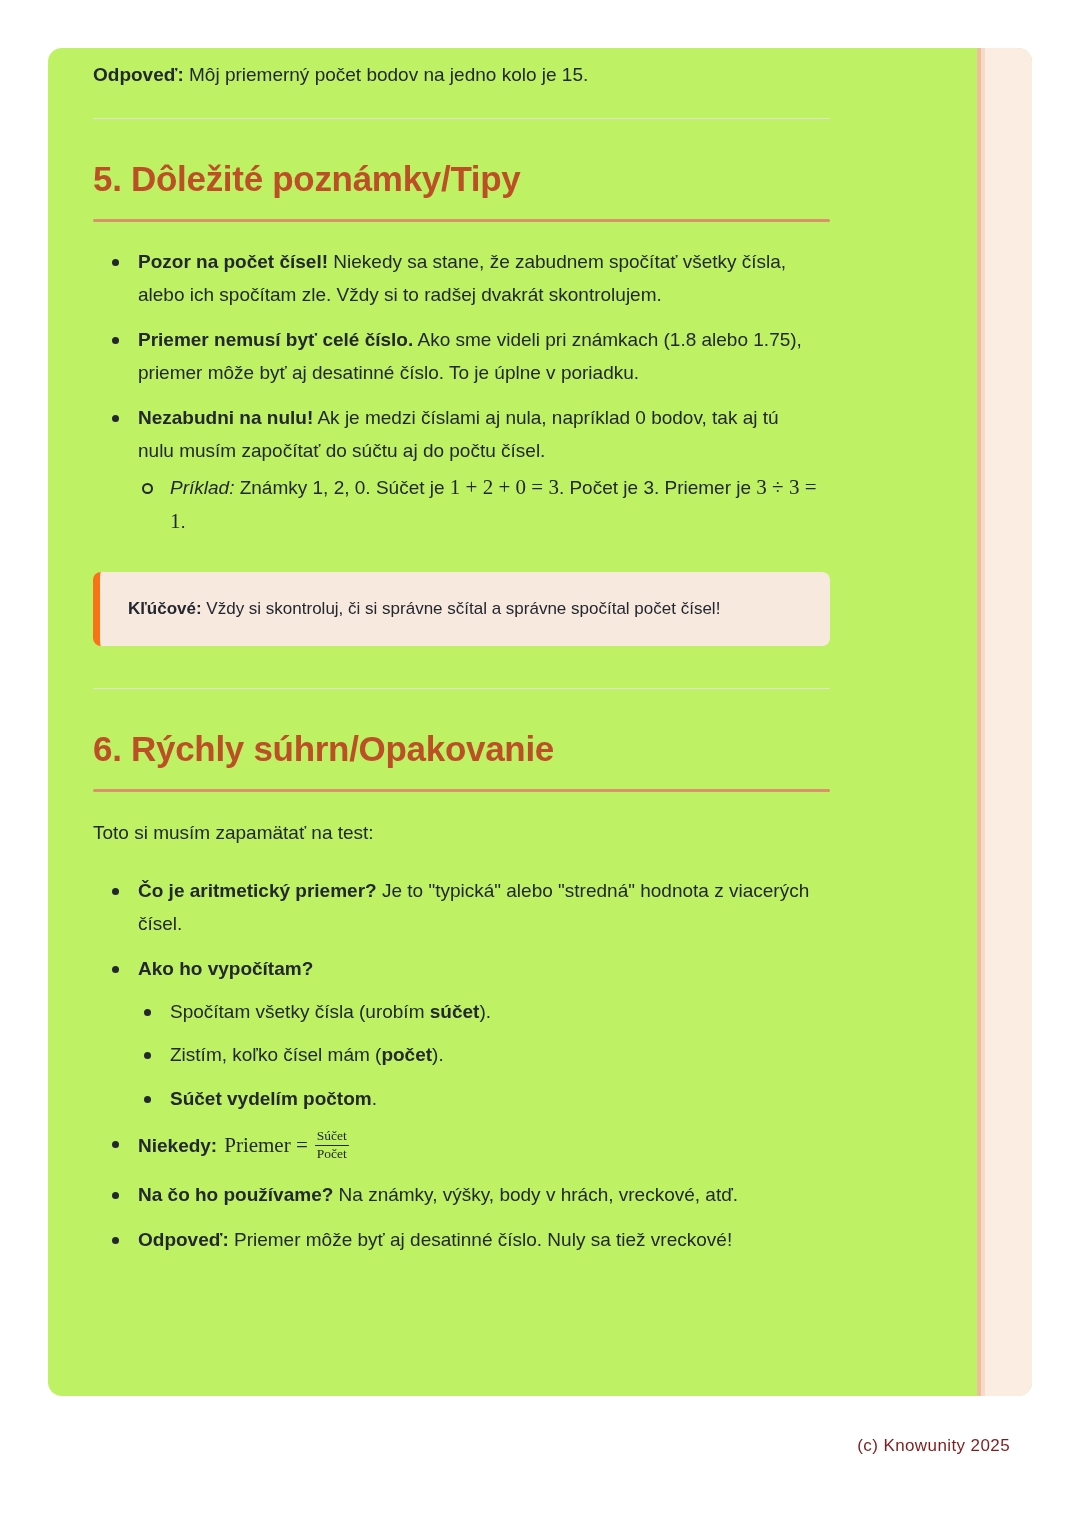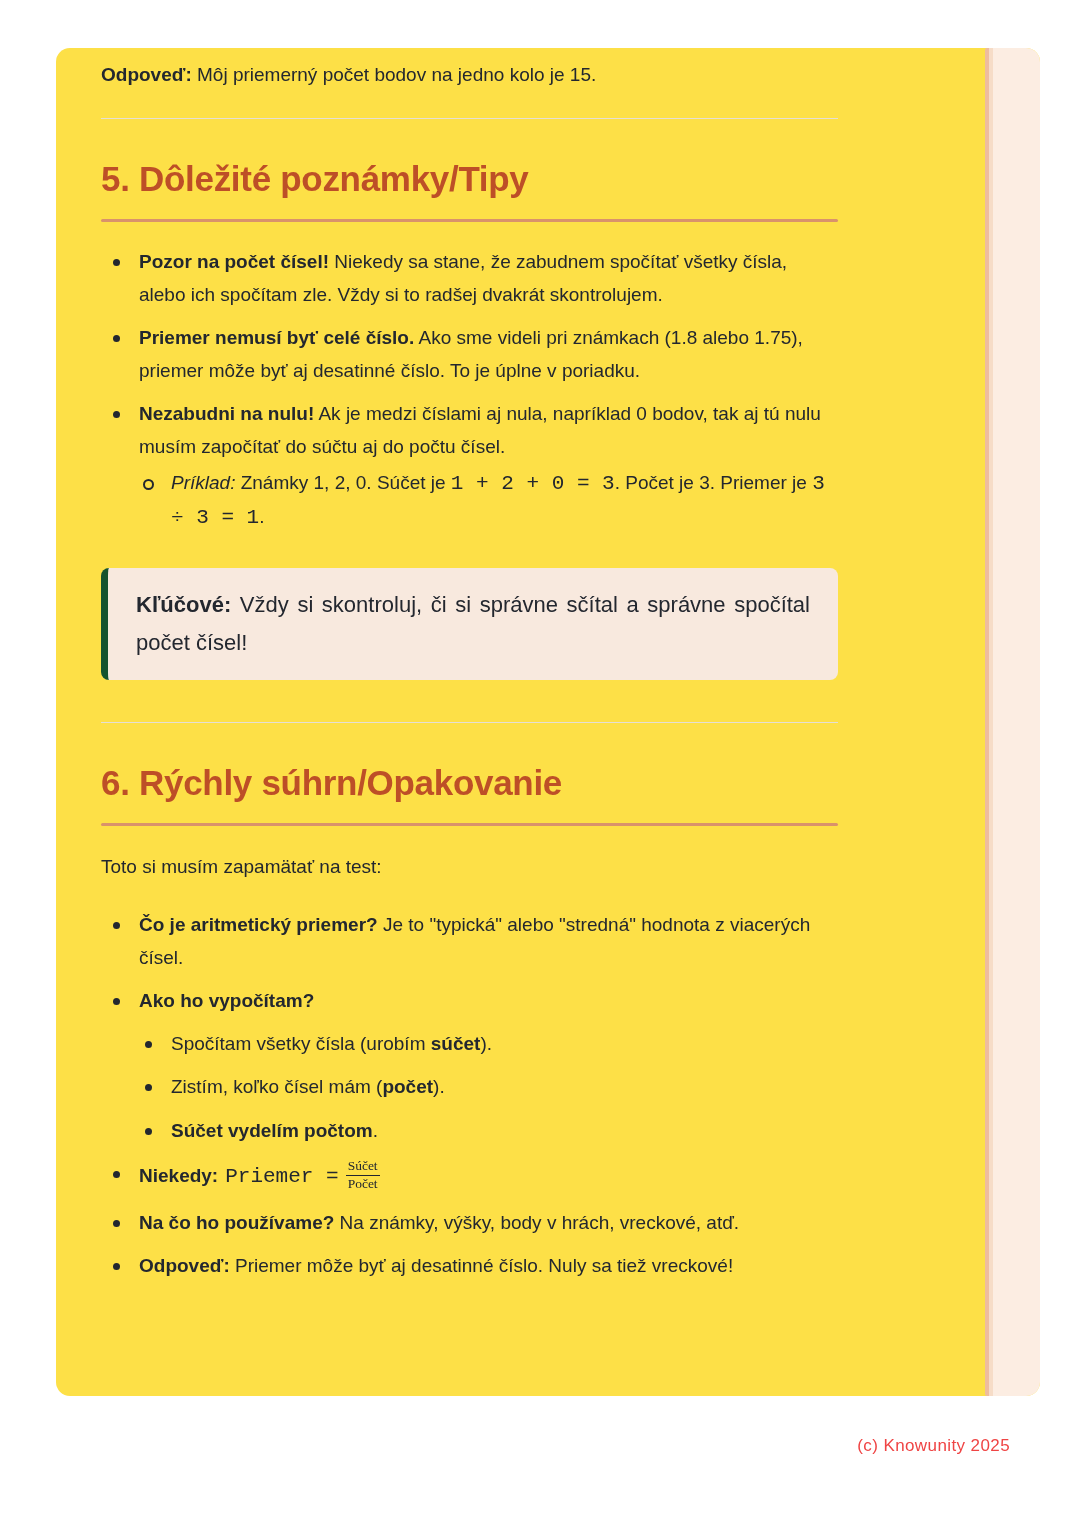--- a/index.html
+++ b/index.html
@@ -6,23 +6,23 @@
   body{
     width:1080px;height:1528px;
     background:#ffffff;
     font-family:"Liberation Sans", sans-serif;
     color:#23272f;
     position:relative;
     overflow:hidden;
   }
   .card{
     position:absolute;
-    left:56px; top:48px;
+    left:48px; top:48px;
     width:984px; height:1348px;
-    background:#fde047;
+    background:#bef264;
     border-radius:14px;
   }
   .stripe{
     position:absolute;
     top:0; right:0; bottom:0;
     width:55px;
     background:linear-gradient(to right, #eebc9e 0px, #eebc9e 4px, #f6dcc7 4px, #f6dcc7 8px, #fcede2 8px);
     border-radius:2px 14px 14px 2px;
   }
   .content{
@@ -52,21 +52,21 @@
     margin-top:20px;
     border-radius:2px;
   }
   ul.blist{
     list-style:none;
     margin:24px 0 0 0;
     padding:0;
     font-size:19px;
     line-height:32.5px;
   }
-  ul.blist > li{display:flex; margin:6px;justify-content:center;}
+  ul.blist > li{display:flex; margin:13px;justify-content:center;}
   ul.blist > li + li{margin-top:11px;}
   .marker{
     flex:0 0 32px;
     position:relative;
   }
   .marker .dot{
     position:absolute;
     left:6px; top:13px;
     width:7px; height:7px;
     border-radius:50%;
@@ -84,56 +84,56 @@
   ul.sublist{
     list-style:none;
     margin:4px 0 0 0;
     padding:0;
   }
   ul.sublist.spaced{margin-top:10px;}
   ul.sublist.spaced > li + li{margin-top:11px;}
   ul.sublist > li{display:flex;}
   .italic{font-style:italic;}
   .math{
-    font-family:Liberation Mono, monospace;
+    font-family:Liberation Serif, serif;
     font-size:21px;
   }
   .frac{
     display:inline-block;
     vertical-align:middle;
     text-align:center;
     font-family:"Liberation Serif", serif;
     font-size:13.5px;
     line-height:1.25;
     margin:0 2px 3px 7px;
   }
   .frac .num{display:block; border-bottom:1px solid #23272f; padding:0 2px;}
   .frac .den{display:block; padding:0 2px;}
   .math-pre{margin-left:7px;}
   .callout{
     margin-top:34px;
     background:#f8e9de;
-    border-left:7px solid #14532d;
+    border-left:7px solid #f97316;
     border-radius:8px;
     padding:18px 28px;
-    font-size:22px;
+    font-size:17px;
     line-height:38px;
     text-align:justify;
   }
   .intro{
     margin-top:24px;
     font-size:19px;
     line-height:33px;
   }
   .footer{
     position:absolute;
     top:1436px;
     right:70px;
     font-size:17px;
-    color:#ef4444;
+    color:#7f1d1d;
     letter-spacing:0.4px;
   }
 </style>
 </head>
 <body>
 
 <div class="card">
   <div class="stripe"></div>
 
   <div class="content">

